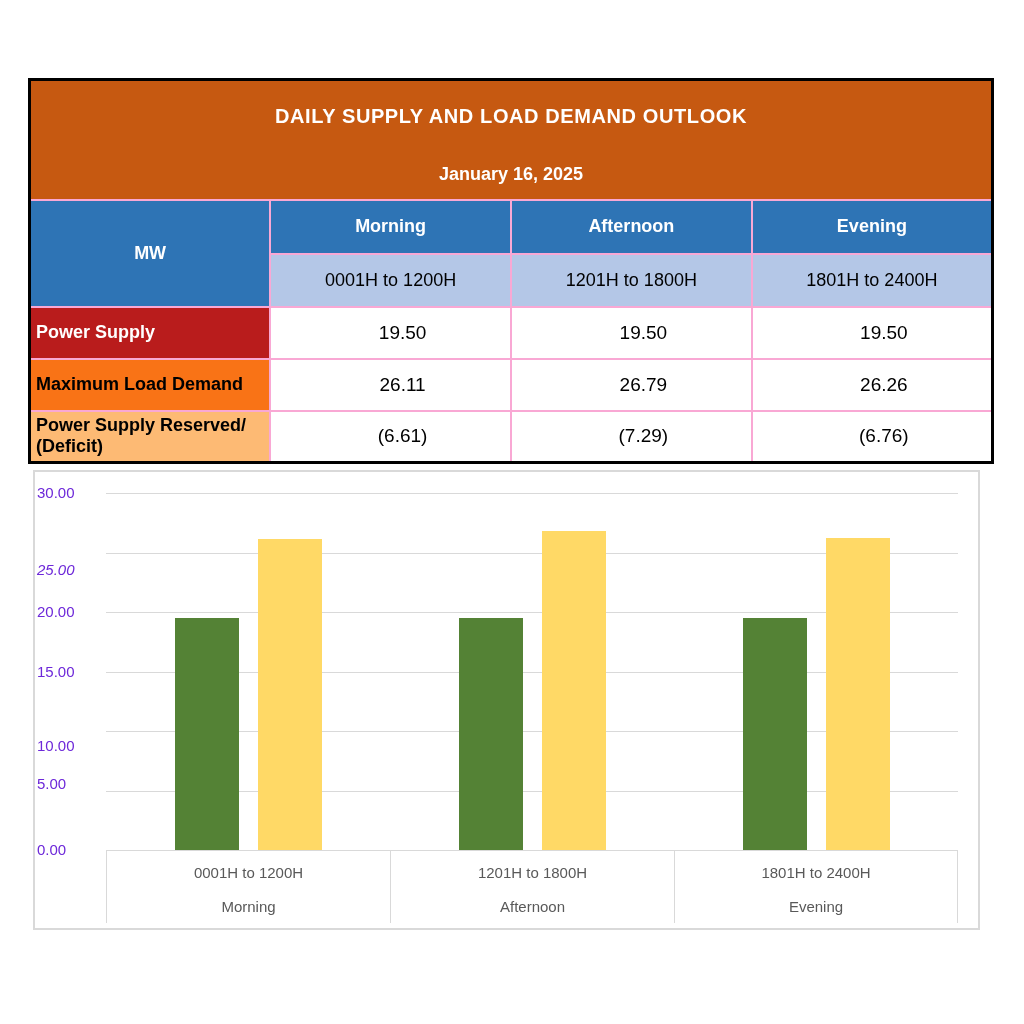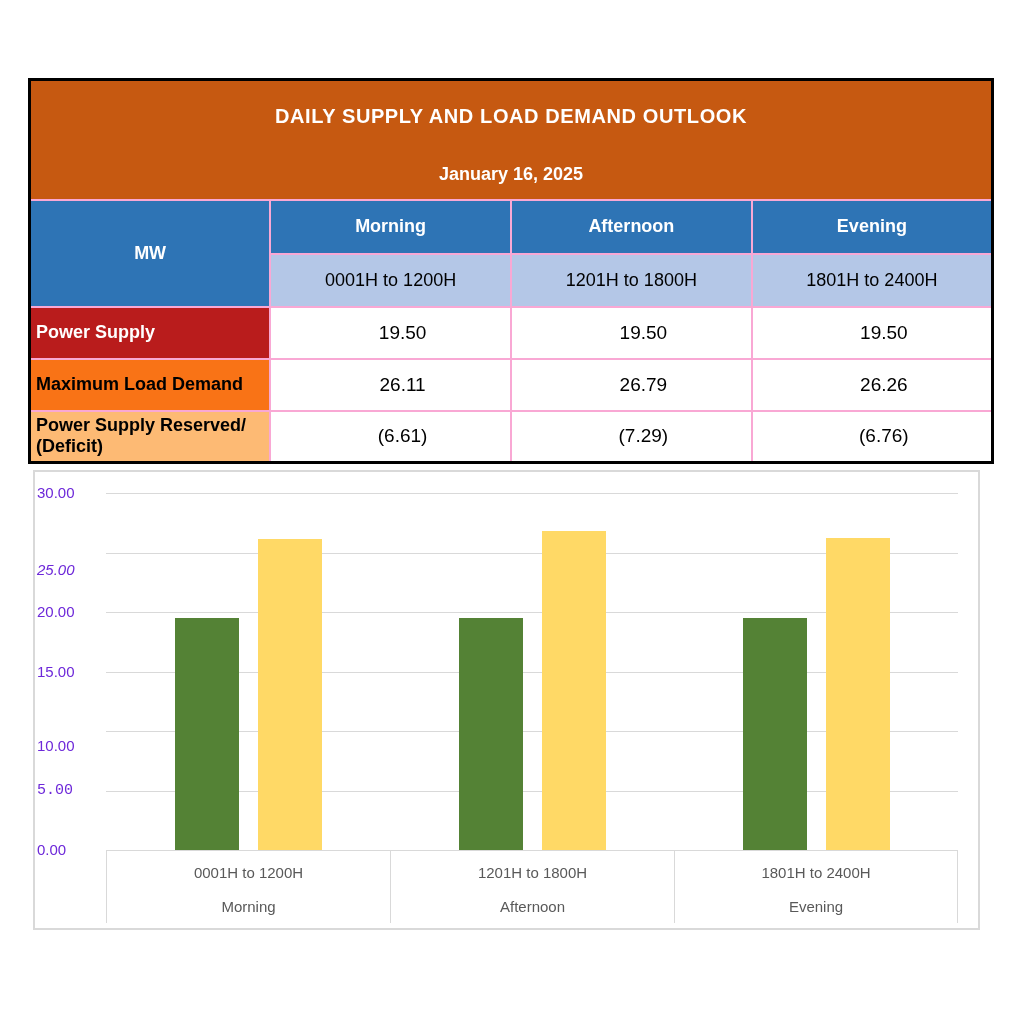--- a/index.html
+++ b/index.html
@@ -139,19 +139,19 @@
       <div class="xcell">
         <span class="hours">1201H to 1800H</span>
         <span class="period">Afternoon</span>
       </div>
       <div class="xcell">
         <span class="hours">1801H to 2400H</span>
         <span class="period">Evening</span>
       </div>
     </div>
 <div class="ylabel" style="top: 368px;">0.00</div>
-    <div class="ylabel" style="top: 309px; font-family: Liberation Mono, monospace;">5.00</div>
+    <div class="ylabel" style="top: 302px;">5.00</div>
     <div class="ylabel" style="top: 244px; margin-top: 20px;">10.00</div>
     <div class="ylabel" style="top: 190px;">15.00</div>
     <div class="ylabel" style="top: 130px;">20.00</div>
     <div class="ylabel" style="top: 88px; font-style: italic;">25.00</div>
     <div class="ylabel" style="top: 11px;">30.00</div>
   </div>
 
 </body></html>

